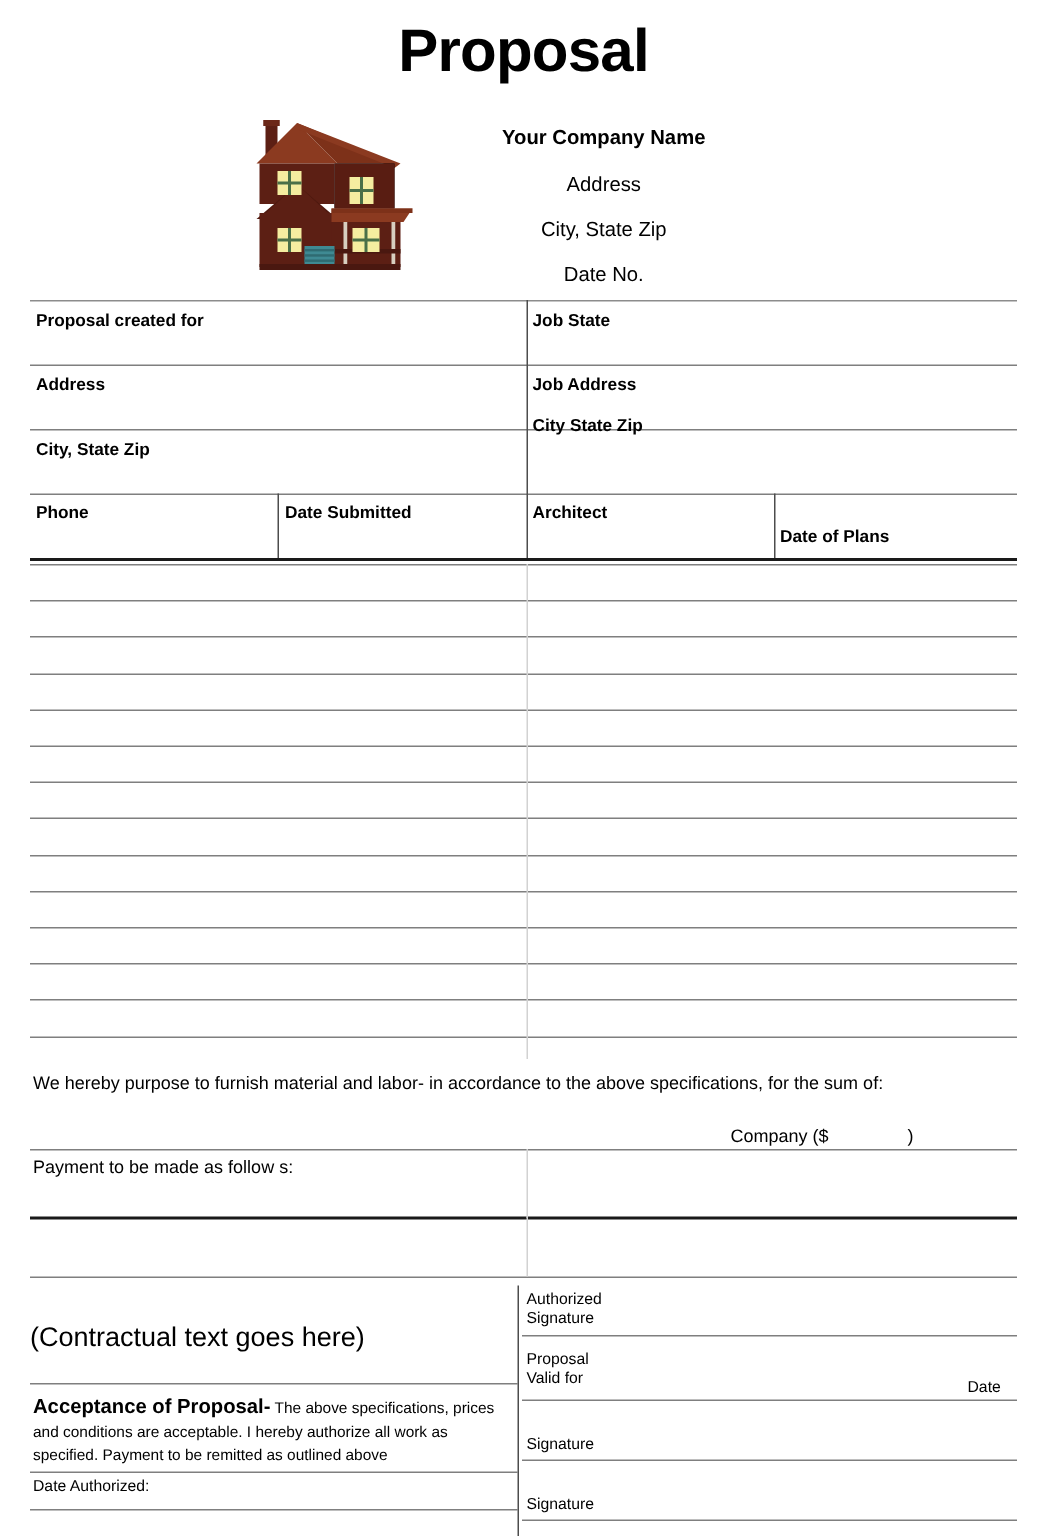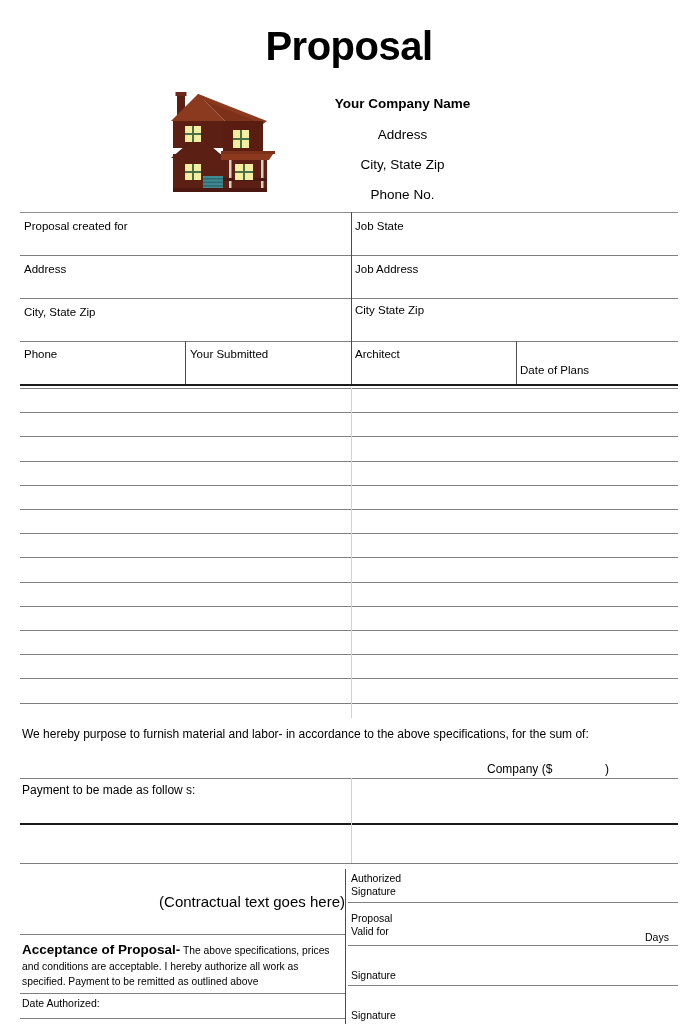--- a/index.html
+++ b/index.html
@@ -11,21 +11,20 @@
     width: 698px;
     height: 1024px;
     position: relative;
     font-family: "Liberation Sans", sans-serif;
     color: #000000;
     overflow: hidden;
   }
   .page {
     position: absolute;
     inset: 0;
-    margin-top: 12px;
   }
 
   
   #doc-title {
     position: absolute;
     top: 14px;
     left: 0;
     width: 698px;
     text-align: center;
     font-size: 40px;
@@ -69,43 +68,43 @@
   .vr {
     position: absolute;
     width: 0;
     border-left: 1.4px solid #4d4d4d;
   }
 
   
   .field-label {
     position: absolute;
     font-size: 11.5px;
-    font-weight: normal;
+    font-weight: bold;
     white-space: nowrap;
   }
 
   
   .body-text {
     position: absolute;
     font-size: 12px;
     white-space: nowrap;
   }
   .sig-label {
     position: absolute;
     font-size: 10.5px;
     line-height: 13px;
     white-space: nowrap;
   }
   #contractual-text {
     position: absolute;
     left: 20px;
     width: 325px;
     top: 881px;
-    text-align: right;
-    font-size: 15px;
+    text-align: left;
+    font-size: 18px;
   }
   #acceptance-block {
     position: absolute;
     left: 22px;
     top: 930px;
     width: 318px;
     font-size: 10.3px;
     line-height: 15.5px;
   }
   #acceptance-block .lead {
@@ -172,41 +171,41 @@
     <rect x="22" y="83" width="16" height="2" fill="#4a7048"></rect>
 
     <rect x="72" y="76" width="18" height="16" fill="#f5eda0"></rect>
     <rect x="80" y="76" width="2" height="16" fill="#4a7048"></rect>
     <rect x="72" y="83" width="18" height="2" fill="#4a7048"></rect>
   </svg>
 
   <div class="company-block" id="company-name">Your Company Name</div>
   <div class="company-block" id="company-address">Address</div>
   <div class="company-block" id="company-citystatezip">City, State  Zip</div>
-  <div class="company-block" id="company-phone">Phone No.</div>
+  <div class="company-block" id="company-phone">Date No.</div>
 
   <div class="hr thin" style="top:200px"></div>
 
   <div class="field-label" style="left:24px; top:208px">Proposal created for</div>
   <div class="field-label" style="left:355px; top:208px">Job State</div>
 
   <div class="hr" style="top:243px"></div>
 
   <div class="field-label" style="left:24px; top:251px">Address</div>
   <div class="field-label" style="left:355px; top:251px">Job Address</div>
 
   <div class="hr" style="top:286px"></div>
 
   <div class="field-label" style="left:24px; top:294px">City, State Zip</div>
-  <div class="field-label" style="left:355px; top:292px">City State Zip</div>
+  <div class="field-label" style="left:355px; top:278px">City State Zip</div>
 
   <div class="hr" style="top:329px"></div>
 
   <div class="field-label" style="left:24px; top:336px">Phone</div>
-  <div class="field-label" style="left:190px; top:336px">Your Submitted</div>
+  <div class="field-label" style="left:190px; top:336px">Date Submitted</div>
   <div class="field-label" style="left:355px; top:336px">Architect</div>
   <div class="field-label" style="left:520px; top:352px">Date of Plans</div>
 
   <div class="vr" style="left:351px; top:200px; height:172px"></div>
   <div class="vr" style="left:185px; top:329px; height:43px"></div>
   <div class="vr" style="left:516px; top:329px; height:43px"></div>
 
   <div class="hr dark" style="top:372px"></div>
   <div id="ruled-lines">
       <div class="hr" style="top: 376px;"></div>
@@ -260,21 +259,21 @@
   <div class="sig-label" style="left:351px; top:860px">
     <div>Authorized</div>
     <div>Signature</div>
   </div>
   <div class="hr" style="top:890px; left:348px; width:330px"></div>
 
   <div class="sig-label" style="left:351px; top:900px">
     <div>Proposal</div>
     <div>Valid for</div>
   </div>
-  <div class="sig-label" style="left:645px; top:919px">Days</div>
+  <div class="sig-label" style="left:645px; top:919px">Date</div>
   <div class="hr" style="top:933px; left:348px; width:330px"></div>
 
   <div class="sig-label" style="left:351px; top:957px">Signature</div>
   <div class="hr" style="top:973px; left:348px; width:330px"></div>
 
   <div class="sig-label" style="left:351px; top:997px">Signature</div>
   <div class="hr" style="top:1013px; left:348px; width:330px"></div>
 
 </div>
 

